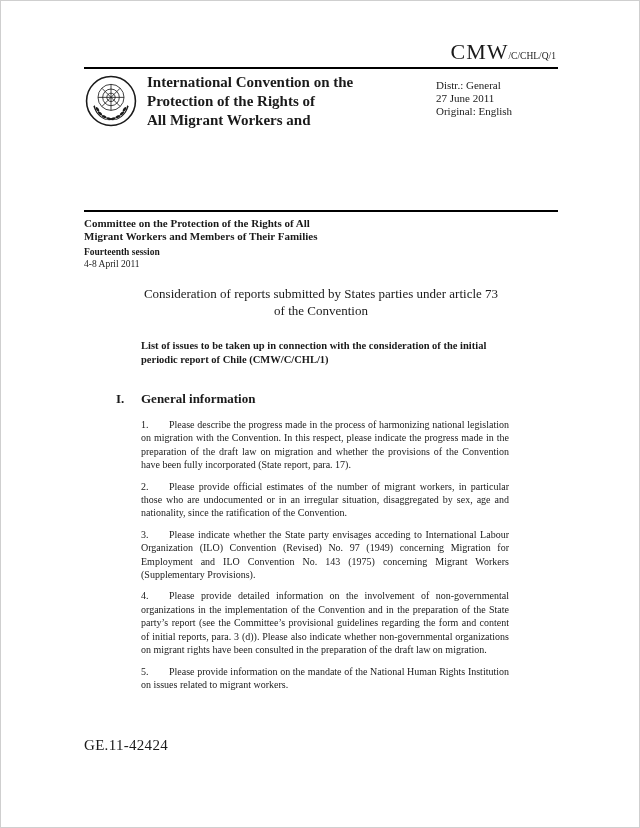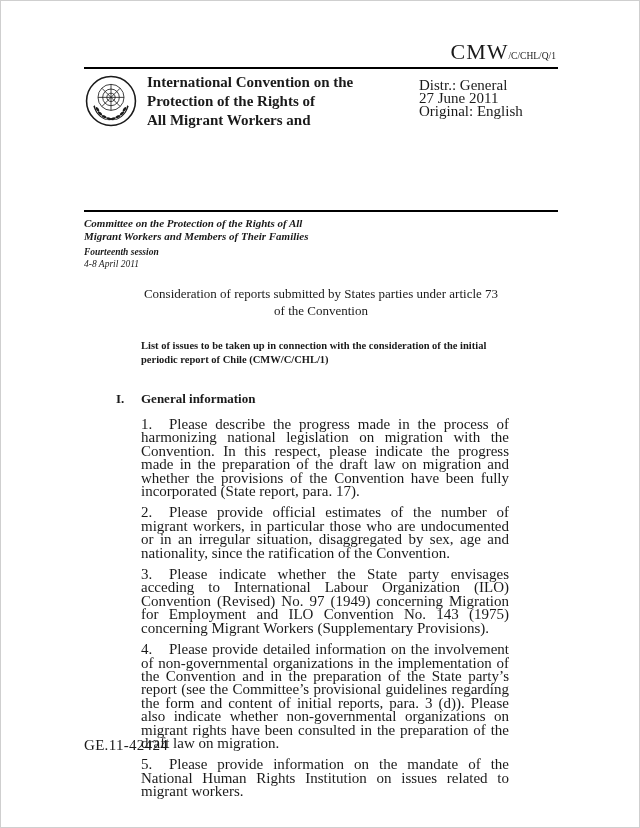--- a/index.html
+++ b/index.html
@@ -41,35 +41,34 @@
     top: 72px;
     width: 230px;
     font-size: 15px;
     font-weight: bold;
     line-height: 19px;
   }
 
   
   .distr-block {
     position: absolute;
-    left: 418px;
+    left: 435px;
     top: 78px;
-    font-size: 15px;
+    font-size: 11px;
     line-height: 13px;
   }
   .distr-block .original { margin-top: 0; }
 
   
   .committee {
     position: absolute;
     left: 83px;
     top: 216px;
     font-size: 11px;
     line-height: 13px;
-    font-style: italic;
   }
   .committee .c-line { font-weight: bold; }
   .committee .session { font-weight: bold; font-size: 9.5px; margin-top: 3px; line-height: 12px; }
   .committee .dates { font-size: 9.5px; line-height: 12px; }
 
   
   .content {
     position: absolute;
     left: 140px;
     top: 284px;
@@ -94,21 +93,21 @@
     position: relative;
     margin-top: 24px;
     font-size: 13px;
     font-weight: bold;
     line-height: 16px;
   }
   .section-heading .sec-num { position: absolute; left: -25px; top: 0; }
 
   .paras { margin-top: 11px; }
   .para {
-    font-size: 15px;
+    font-size: 10px;
     line-height: 13.4px;
     text-align: justify;
     margin-top: 8px;
   }
   .para .pnum { display: inline-block; min-width: 28px; }
 
   
   .footer-ref {
     position: absolute;
     left: 83px;

